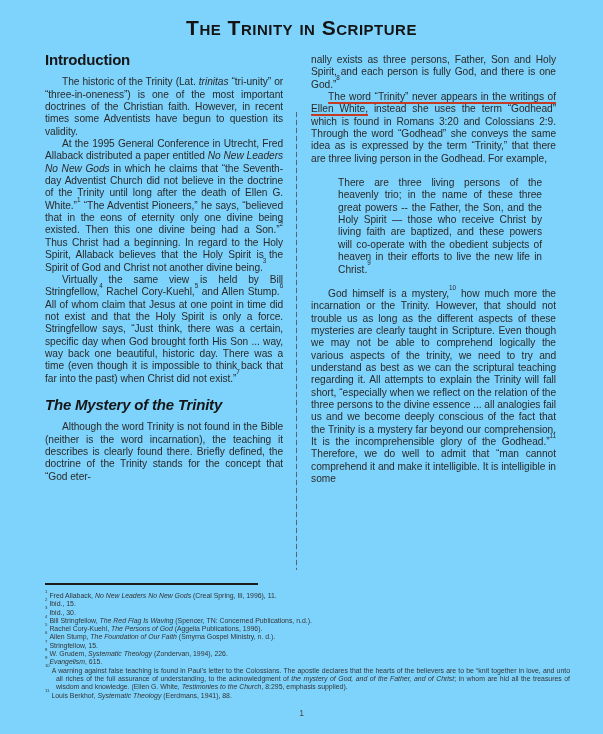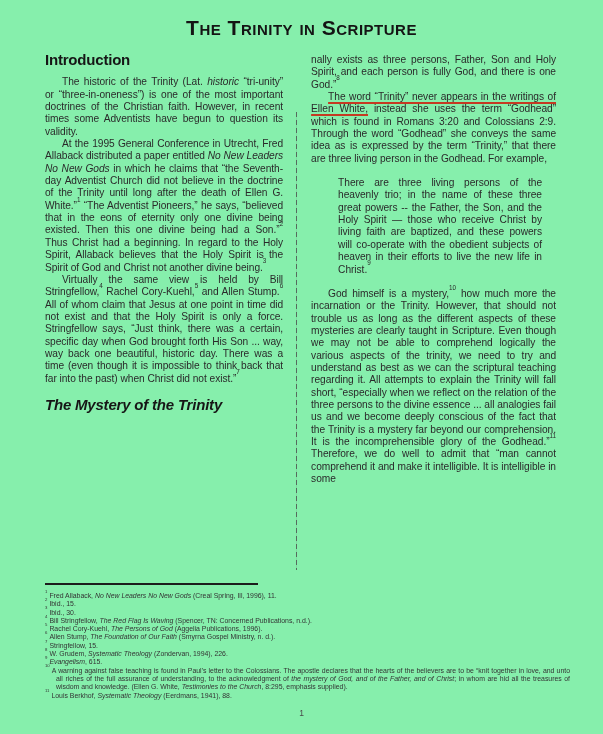--- a/index.html
+++ b/index.html
@@ -1,20 +1,20 @@
 <!DOCTYPE html>
 <html><head>
 <meta charset="utf-8">
 <style>
   html,body{margin:0;padding:0;background:#888;}
   .page{
     position:relative;
     width:603px;height:734px;
     margin:0 auto;
-    background:#86efac;
+    background:#7dd3fc;
     font-family:"Liberation Sans","DejaVu Sans",sans-serif;
     color:#2a2a2a;
     overflow:hidden;
   }
   
   .doc-header{text-align:center;padding-top:16px;}
   .doc-title{
     font-size:21px;font-weight:700;letter-spacing:.5px;
     font-variant:small-caps;color:#141414;
   }
@@ -78,24 +78,25 @@
 
   <div class="doc-header">
     <div class="doc-title">The Trinity in Scripture</div>
   </div>
 
   <div class="divider-artifact"></div>
 
   <div class="cols">
     <div class="col col-left">
       <h2 class="sec">Introduction</h2>
-      <p class="ind"><span>The historic of the Trinity (Lat. </span><span class="it">historic</span><span> “tri-unity” or “three-in-oneness”) is one of the most important doctrines of the Christian faith. However, in recent times some Adventists have begun to question its validity.</span></p>
+      <p class="ind"><span>The historic of the Trinity (Lat. </span><span class="it">trinitas</span><span> “tri-unity” or “three-in-oneness”) is one of the most important doctrines of the Christian faith. However, in recent times some Adventists have begun to question its validity.</span></p>
       <p class="ind"><span>At the 1995 General Conference in Utrecht, Fred Allaback distributed a paper entitled </span><span class="it">No New Leaders No New Gods</span><span> in which he claims that “the Seventh-day Adventist Church did not believe in the doctrine of the Trinity until long after the death of Ellen G. White.”</span><sup>1</sup><span> “The Adventist Pioneers,” he says, “believed that in the eons of eternity only one divine being existed. Then this one divine being had a Son.”</span><sup>2</sup><span>  Thus Christ had a beginning. In regard to the Holy Spirit, Allaback believes that the Holy Spirit is the Spirit of God and Christ not another divine being.</span><sup>3</sup></p>
       <p class="ind"><span>Virtually the same view is held by Bill Stringfellow,</span><sup>4</sup><span> Rachel Cory-Kuehl,</span><sup>5</sup><span> and Allen Stump.</span><sup>6</sup><span>  All of whom claim that Jesus at one point in time did not exist and that the Holy Spirit is only a force. Stringfellow says, “Just think, there was a certain, specific day when God brought forth His Son ... way, way back one beautiful, historic day. There was a time (even though it is impossible to think back that far into the past) when Christ did not exist.”</span><sup>7</sup></p>
       <h2 class="sec later">The Mystery of the Trinity</h2>
+      <p class="ind"><span>Although the word Trinity is not found in the Bible (neither is the word incarnation), the teaching it describes is clearly found there. Briefly defined, the doctrine of the Trinity stands for the concept that “God eter-</span></p>
     </div>
     <div class="col col-right">
       <p><span>nally exists as three persons, Father, Son and Holy Spirit, and each person is fully God, and there is one God.”</span><sup>8</sup></p>
       <p class="ind"><span class="ru">The word “Trinity” never appears in the writings of Ellen White,</span><span> instead she uses the term “Godhead” which is found in Romans 3:20 and Colossians 2:9. Through the word “Godhead” she conveys the same idea as is expressed by the term “Trinity,” that there are three living person in the Godhead. For example,</span></p>
       <blockquote><span>There are three living persons of the heavenly trio; in the name of these three great powers -- the Father, the Son, and the Holy Spirit — those who receive Christ by living faith are baptized, and these powers will co-operate with the obedient subjects of heaven in their efforts to live the new life in Christ.</span><sup>9</sup></blockquote>
       <p class="ind"><span>God himself is a mystery,</span><sup>10</sup><span> how much more the incarnation or the Trinity. However, that should not trouble us as long as the different aspects of these mysteries are clearly taught in Scripture. Even though we may not be able to comprehend logically the various aspects of the trinity, we need to try and understand as best as we can the scriptural teaching regarding it. All attempts to explain the Trinity will fall short, “especially when we reflect on the relation of the three persons to the divine essence ... all analogies fail us and we become deeply conscious of the fact that the Trinity is a mystery far beyond our comprehension. It is the incomprehensible glory of the Godhead.”</span><sup>11</sup><span> Therefore, we do well to admit that “man cannot comprehend it and make it intelligible. It is intelligible in some</span></p>
     </div>
   </div>
 
   <div class="fn-sep"></div>

